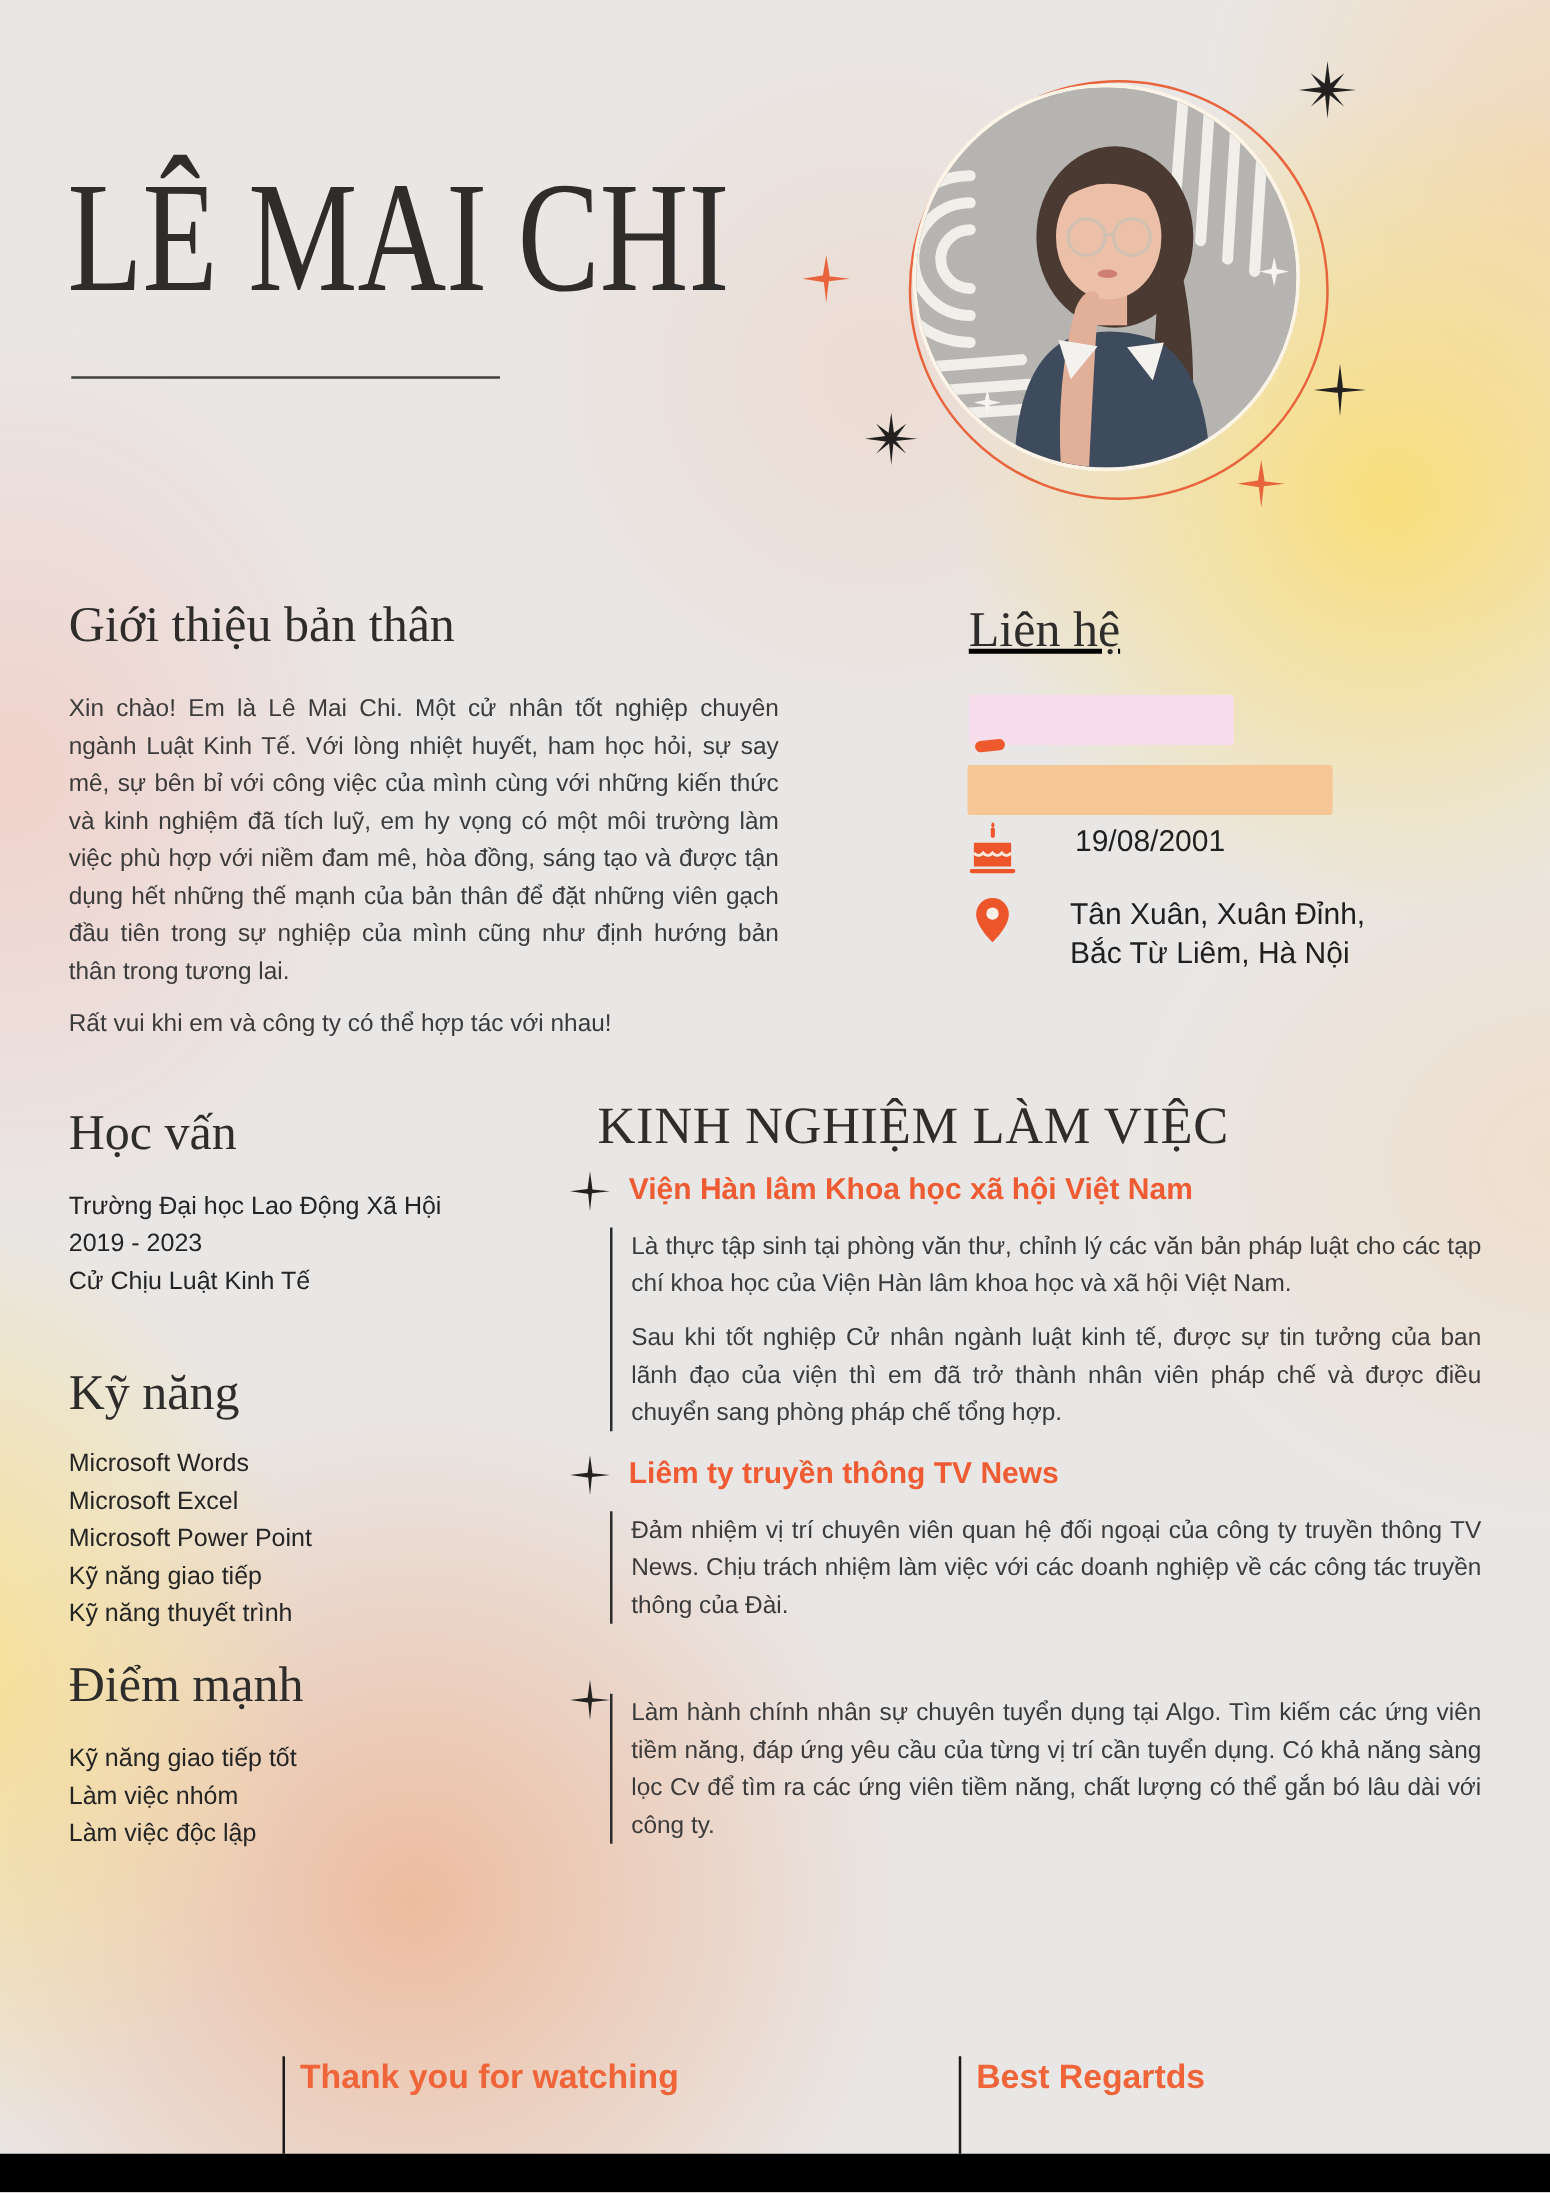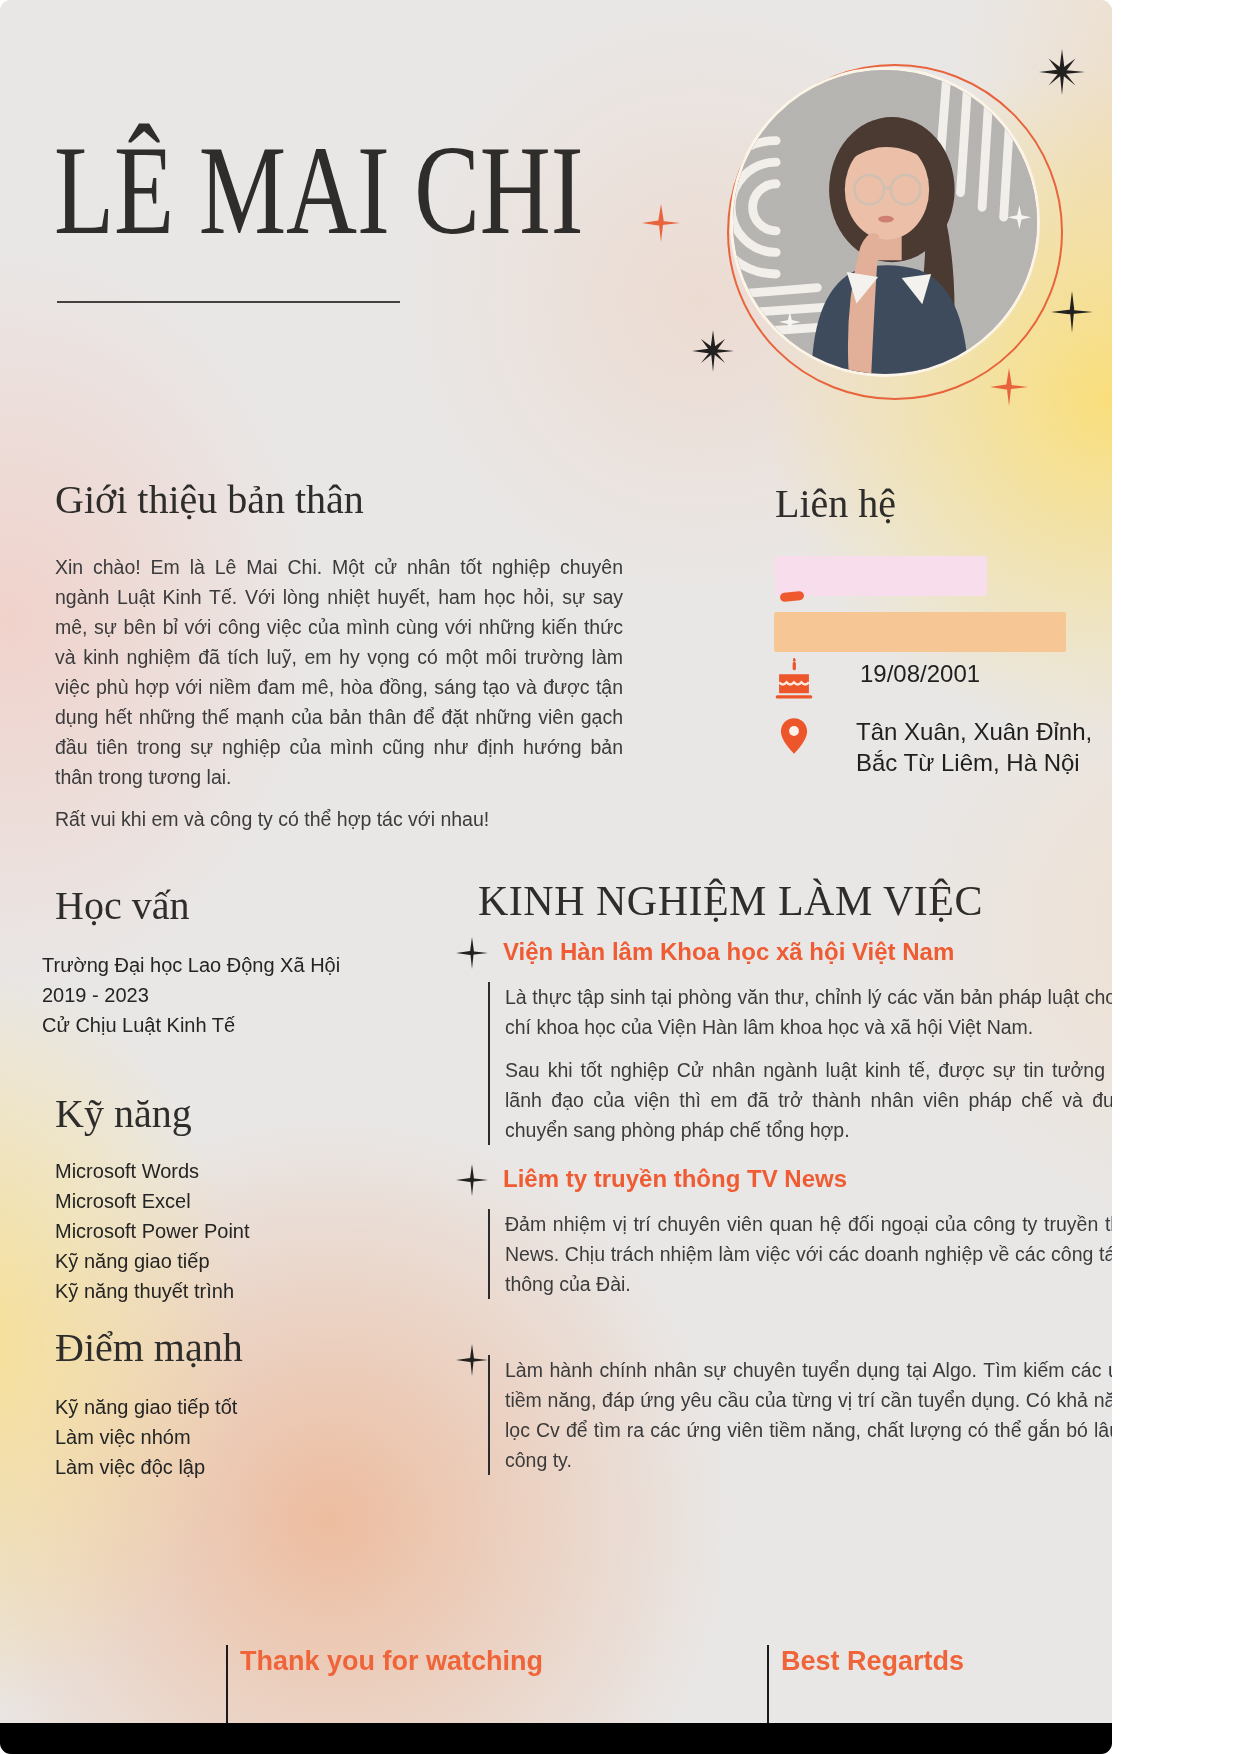--- a/index.html
+++ b/index.html
@@ -1,28 +1,27 @@
 <!DOCTYPE html>
 <html><head>
 <meta charset="utf-8">
 <style>
   html,body{margin:0;padding:0;background:#ffffff;}
   #canvas{
-    position:relative;width:1112px;height:1754px;overflow:hidden;
+    position:relative;width:1240px;height:1754px;overflow:hidden;
     font-family:"Liberation Sans","DejaVu Sans",sans-serif;
     background-color:#e9e7e6;
     background-image:
       radial-gradient(480px 470px at 1110px 400px, rgba(250,222,118,.95), rgba(250,222,118,0) 72%),
       radial-gradient(420px 560px at 1240px 140px, rgba(248,206,150,.55), rgba(248,206,150,0) 70%),
       radial-gradient(430px 520px at 10px 620px,  rgba(243,203,194,.75), rgba(243,203,194,0) 72%),
       radial-gradient(400px 520px at -40px 1340px, rgba(249,223,138,.9), rgba(249,223,138,0) 72%),
       radial-gradient(560px 560px at 330px 1520px, rgba(240,160,112,.6), rgba(240,160,112,0) 72%),
       radial-gradient(430px 430px at 700px 300px,  rgba(243,198,172,.35), rgba(243,198,172,0) 70%),
       radial-gradient(520px 430px at 1260px 930px, rgba(246,214,178,.5), rgba(246,214,178,0) 72%);
-    border-radius: 11px;
   }
   .serif{font-family:"Liberation Serif","DejaVu Serif",serif;}
   .abs{position:absolute;}
 
   
   .name{left:54px;top:128px;font-size:126px;line-height:1;color:#2e2d2b;
         transform:scaleX(.78);transform-origin:left top;white-space:nowrap;font-weight:400;}
   .role{left:56px;top:246px;font-size:37px;color:#2e2d2b;white-space:nowrap;}
   .head-rule{left:57px;top:301px;width:343px;height:2px;background:#43423f;}
 
@@ -38,21 +37,21 @@
   .h-exp{font-size:42px;color:#2e2d2b;line-height:1.1;white-space:nowrap;letter-spacing:.5px;}
 
   
   .para{font-size:19.5px;line-height:30px;color:#3b3b3b;text-align:justify;}
   .plist{font-size:20px;line-height:30px;color:#242424;}
 
   .about{left:55px;top:552px;width:568px;}
   .about .p2{margin-top:12px;text-align:left;}
 
   
-  .contact{left:775px;top:482px;width:340px;}
+  .contact{left:775px;top:482px;width:340px;text-decoration:underline;}
   .redact-pink{position:absolute;left:0;top:74px;width:212px;height:40px;background:#f8dded;border-radius:2px;}
   .redact-dash{position:absolute;left:5px;top:110px;width:24px;height:9px;background:#ee5a2e;border-radius:5px;transform:rotate(-6deg);}
   .redact-orange{position:absolute;left:-1px;top:130px;width:292px;height:40px;background:#f6c795;border-radius:2px;}
   .c-row{position:absolute;left:0;display:flex;align-items:flex-start;gap:15px;}
   .c-row .txt{font-size:24px;line-height:31px;color:#1f1f1f;margin-left:32px;}
 
   
   .exp-item{width:730px;}
   .exp-title{margin-left:48px;font-size:24px;font-weight:bold;line-height:34px;white-space:nowrap;}
   .plus-marker{position:absolute;left:0;top:1px;}
@@ -191,21 +190,21 @@
         <circle cx="14" cy="13.3" r="4.6" fill="#fdf2ea"></circle>
       </svg>
       <div class="txt">
         <div>Tân Xuân, Xuân Đỉnh,</div>
         <div>Bắc Từ Liêm, Hà Nội</div>
       </div>
     </div>
   </div>
 
   <div class="abs serif h-sec" style="left:55px;top:884px">Học vấn</div>
-  <div class="abs plist" style="left:42px;top:950px">
+  <div class="abs plist" style="left:55px;top:950px">
     <div>Trường Đại học Lao Động Xã Hội</div>
     <div>2019 - 2023</div>
     <div>Cử Chịu Luật Kinh Tế</div>
   </div>
 
   <div class="abs serif h-sec" style="left:55px;top:1092px">Kỹ năng</div>
   <div class="abs plist" style="left:55px;top:1156px">
     <div>Microsoft Words</div>
     <div>Microsoft Excel</div>
     <div>Microsoft Power Point</div>

